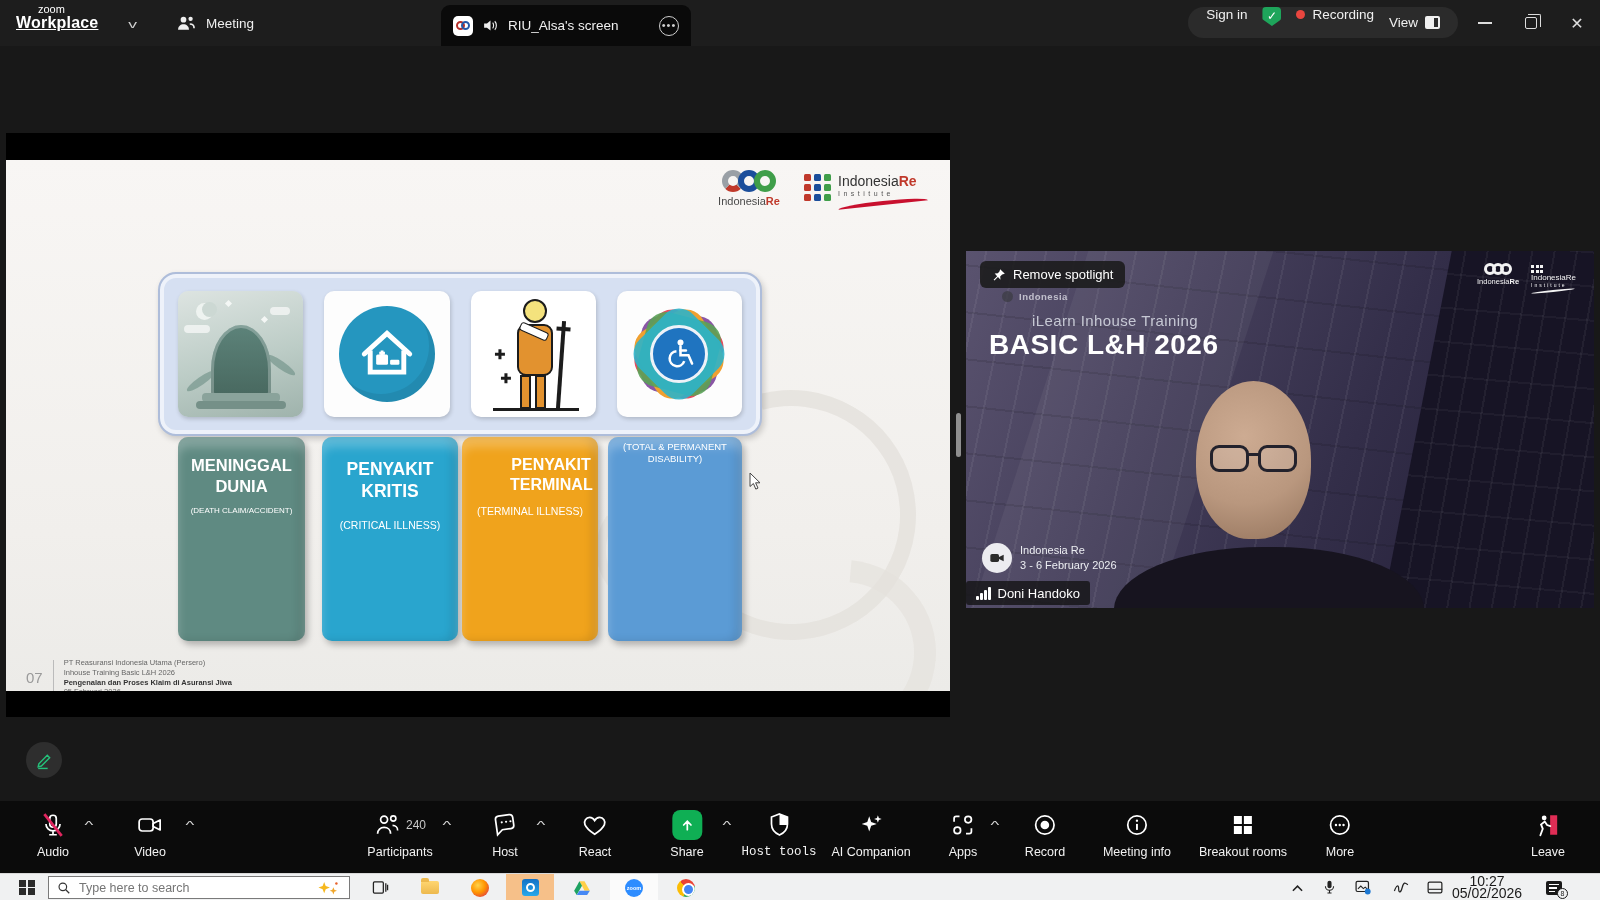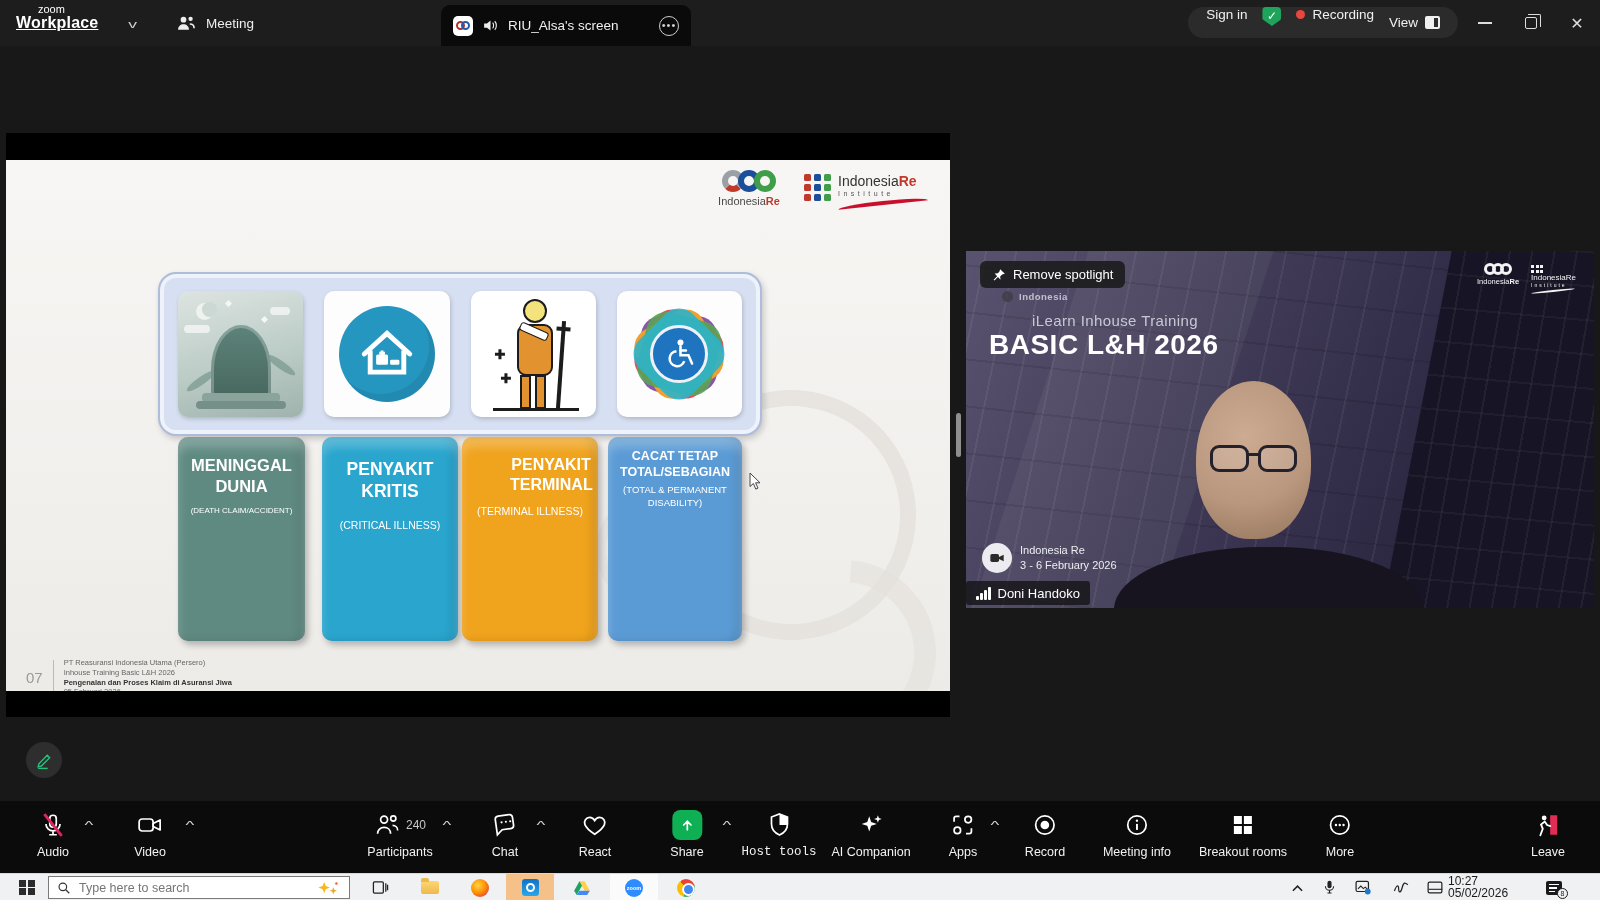--- a/index.html
+++ b/index.html
@@ -193,21 +193,21 @@
   .folder::before { content:""; position:absolute; left:0; top:-3px; width:8px; height:4px; background:#edb94e; border-radius:2px 2px 0 0; }
   .firefox { width:18px; height:18px; border-radius:50%; background:radial-gradient(circle at 38% 35%, #ffd24a 0%, #ff9500 45%, #e4483b 80%); }
   .outlook { width:17px; height:17px; background:linear-gradient(#1271c6,#28a8ea); border-radius:3px; display:flex; align-items:center; justify-content:center; }
   .outlook i { width:9px; height:9px; border:2.5px solid #fff; border-radius:50%; }
   .zoomapp { width:18px; height:18px; border-radius:50%; background:#2d8cff; color:#fff; font-size:5.5px; font-weight:bold;
              display:flex; align-items:center; justify-content:center; }
   .chrome { width:18px; height:18px; border-radius:50%; position:relative; overflow:hidden;
             background:conic-gradient(from -40deg, #ea4335 0 33%, #34a853 0 66%, #fbbc05 0 100%); }
   .chrome::after { content:""; position:absolute; left:4.5px; top:4.5px; width:9px; height:9px; border-radius:50%; background:#4285f4; border:2px solid #fff; }
   .tray-ic { position:absolute; top:0; height:27px; display:flex; align-items:center; justify-content:center; width:30px; color:#1a1a1a; }
-  .clock { position:absolute; left:1448px; top:1px; width:78px; font-size:12px; color:#1a1a1a; line-height:12px; }
+  .clock { position:absolute; left:1448px; top:1px; width:78px; text-align:center; font-size:14px; color:#1a1a1a; line-height:12px; }
   .notif { position:absolute; left:1532px; top:0; width:44px; height:27px; display:flex; align-items:center; justify-content:center; }
   .notif-g { position:relative; width:16px; height:14px; background:#1a1a1a; border-radius:2px; }
   .notif-g i { position:absolute; left:3px; height:1.5px; background:#fff; }
   .notif-badge { position:absolute; right:-6px; bottom:-4px; width:11px; height:11px; border-radius:50%; background:#f0f1f2;
                  border:1px solid #1a1a1a; font-size:7px; line-height:9px; text-align:center; color:#1a1a1a; }
 </style>
 </head>
 <body>
 
 <div class="tabbar">
@@ -353,21 +353,20 @@
     </div>
     <div class="card card2">
       <div class="ct">PENYAKIT KRITIS</div>
       <div class="cs">(CRITICAL ILLNESS)</div>
     </div>
     <div class="card card3">
       <div class="ct">PENYAKIT TERMINAL</div>
       <div class="cs">(TERMINAL ILLNESS)</div>
     </div>
     <div class="card card4">
-      <div class="ct">CACAT TETAP TOTAL/SEBAGIAN</div>
       <div class="cs">(TOTAL &amp; PERMANENT DISABILITY)</div>
     </div>
 
     <div class="slide-footer">
       <span class="pageno">07</span>
       <span class="fline"></span>
       <div class="flines">
         <div>PT Reasuransi Indonesia Utama (Persero)</div>
         <div>Inhouse Training Basic L&amp;H 2026</div>
         <div class="bold">Pengenalan dan Proses Klaim di Asuransi Jiwa</div>
@@ -503,21 +502,21 @@
 
   <div class="titem" style="left:505px;">
     <span class="ic">
       <svg width="26" height="26" viewBox="0 0 24 24">
         <path d="M4 6a3 3 0 0 1 3-3h10a3 3 0 0 1 3 3v7a3 3 0 0 1-3 3H9l-5 4z" fill="none" stroke="#fff" stroke-width="1.6" transform="rotate(-8 12 12)"></path>
         <circle cx="9" cy="9.5" r="1" fill="#fff"></circle>
           <circle cx="13" cy="9" r="1" fill="#fff"></circle>
           <circle cx="17" cy="8.5" r="1" fill="#fff"></circle>
       </svg>
     </span>
-    <span class="lbl">Chat</span>
+    <span class="lbl">Host</span>
   </div>
   <div class="chev" style="left:541px;"><span>^</span></div>
 
   <div class="titem" style="left:595px;">
     <span class="ic">
       <svg width="26" height="24" viewBox="0 0 24 22">
         <path d="M12 19.5S4.8 15 3 10.7C1.7 7.6 4 4 7.4 4c2 0 3.6 1.1 4.6 2.9C13 5.1 14.6 4 16.6 4 20 4 22.3 7.6 21 10.7 19.2 15 12 19.5 12 19.5z" fill="none" stroke="#fff" stroke-width="1.6"></path>
       </svg>
     </span>
     <span class="lbl">React</span>

